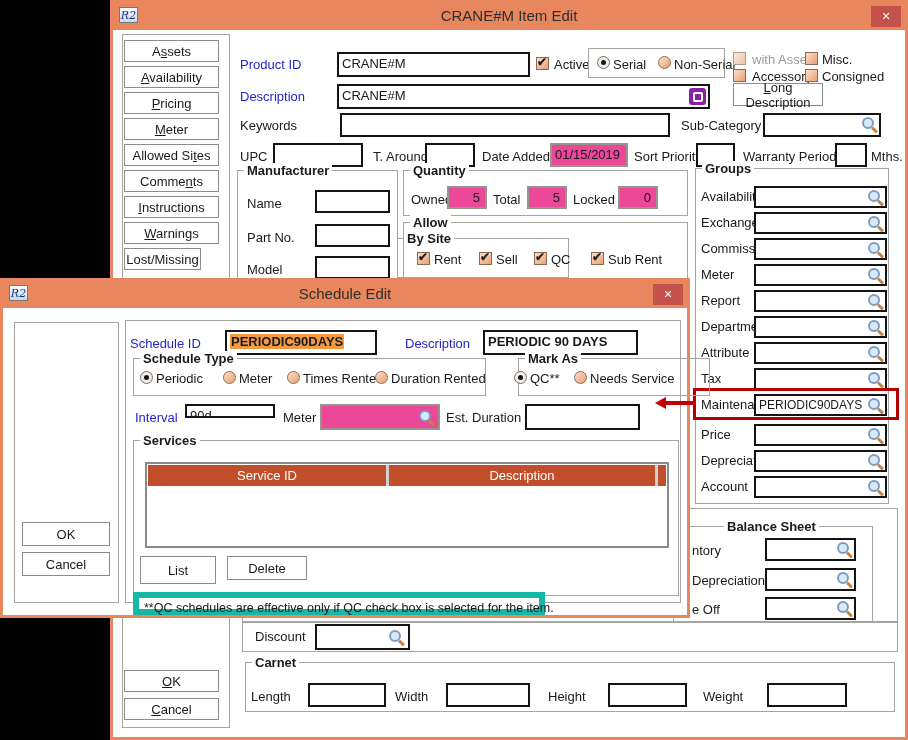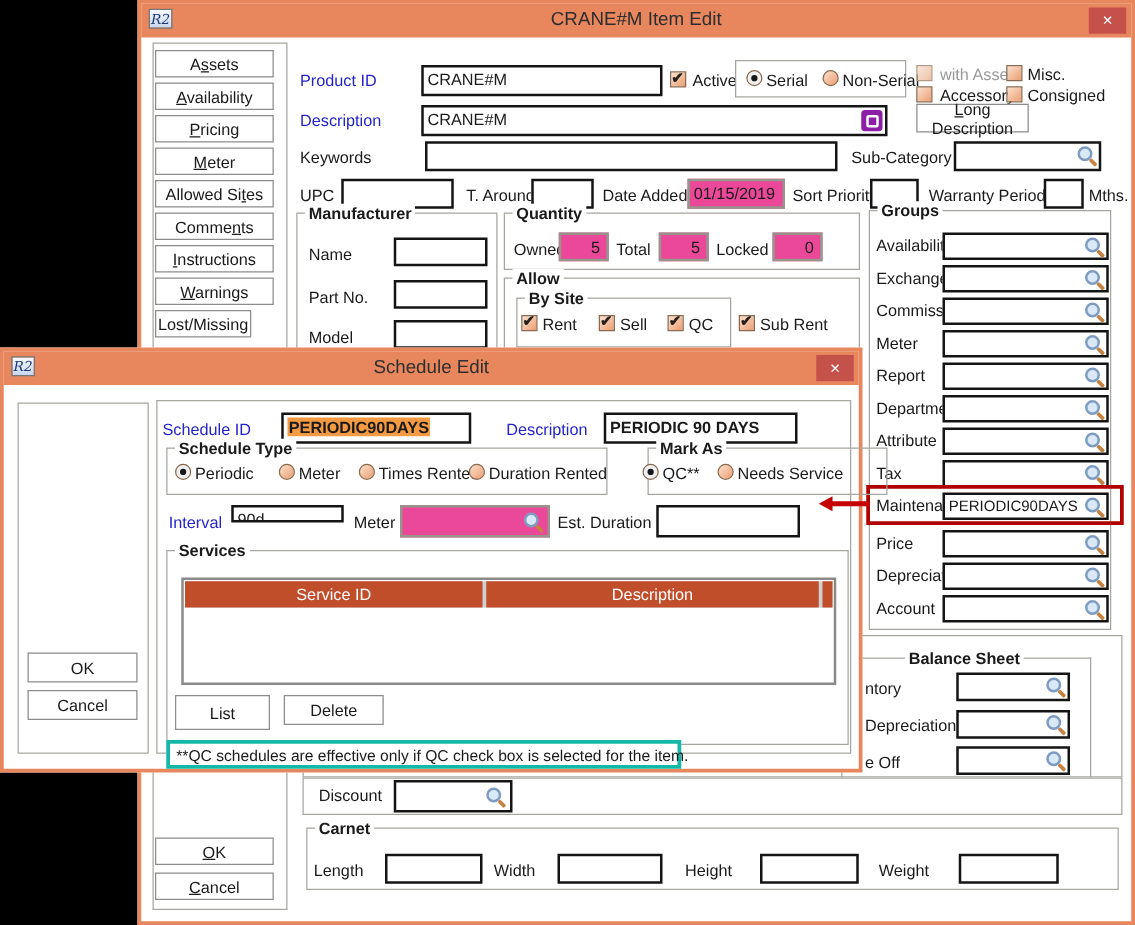--- a/index.html
+++ b/index.html
@@ -31,21 +31,21 @@
   .mag{position:absolute;width:17px;height:17px}
   .mag::before{content:"";position:absolute;left:1px;top:1px;width:8px;height:8px;border:2px solid #7E9CC2;border-radius:50%;background:#D9E9F7}
   .mag::after{content:"";position:absolute;left:11px;top:10px;width:7px;height:3px;background:#C5813F;transform:rotate(45deg);transform-origin:left center;border-radius:1px}
   .field .mag{right:1px;top:1px}
   .purple-ic{position:absolute;right:2px;top:2px;width:17px;height:17px;background:#8B1FA8;border-radius:3px}
   .purple-ic::after{content:"";position:absolute;left:4px;top:4px;width:6px;height:6px;border:2px solid #fff;border-radius:2px}
   .hl{background:#F49A43;font-weight:bold;padding:0 1px}
   .bold{font-weight:bold}
   .thead{display:flex;gap:3px;background:#cfcfcf}
   .th{background:#C14E2B;color:#fff;text-align:center;font-size:13px;line-height:21px;height:21px}
-  .note{position:absolute;border:3px solid #14b8a6;font-size:12.5px;line-height:21px;padding:0 5px;background:#fff;box-sizing:border-box;white-space:nowrap}
+  .note{position:absolute;border:6px solid #14b8a6;font-size:12.5px;line-height:21px;padding:0 5px;background:#fff;box-sizing:border-box;white-space:nowrap}
   .annot-line{position:absolute;background:#C40000;z-index:40}
   .annot-head{position:absolute;width:0;height:0;border-top:6px solid transparent;border-bottom:6px solid transparent;border-right:11px solid #C40000;z-index:40}
   .annot-rect{position:absolute;border:3px solid #B00000;box-sizing:border-box;z-index:8}
 </style>
 </head>
 <body>
 
 <div class="win" style="left:110px;top:0;width:798px;height:740px;z-index:1">
   <div class="titlebar">
     <span class="logo">R2</span>
@@ -149,21 +149,21 @@
     <div class="lbl" style="left:298px;top:162px">Owned</div>
     <div class="field gray num" style="left:334px;top:156px;width:40px;height:23px"><span>5</span></div>
     <div class="lbl" style="left:380px;top:162px">Total</div>
     <div class="field gray num" style="left:414px;top:156px;width:40px;height:23px"><span>5</span></div>
     <div class="lbl" style="left:460px;top:162px">Locked</div>
     <div class="field gray num" style="left:505px;top:156px;width:40px;height:23px"><span>0</span></div>
 
     <div class="gbox" style="left:290px;top:192px;width:285px;height:96px">
         <span class="gtitle">Allow</span>
       </div>
-    <div class="gbox" style="left:300px;top:208px;width:172px;height:40px">
+    <div class="gbox" style="left:284px;top:208px;width:172px;height:40px">
         <span class="gtitle">By Site</span>
       </div>
     <span class="cb checked" style="left:304px;top:222px"></span>
     <div class="lbl" style="left:321px;top:222px">Rent</div>
     <span class="cb checked" style="left:366px;top:222px"></span>
     <div class="lbl" style="left:383px;top:222px">Sell</div>
     <span class="cb checked" style="left:421px;top:222px"></span>
     <div class="lbl" style="left:438px;top:222px">QC</div>
     <span class="cb checked" style="left:478px;top:222px"></span>
     <div class="lbl" style="left:495px;top:222px">Sub Rent</div>

